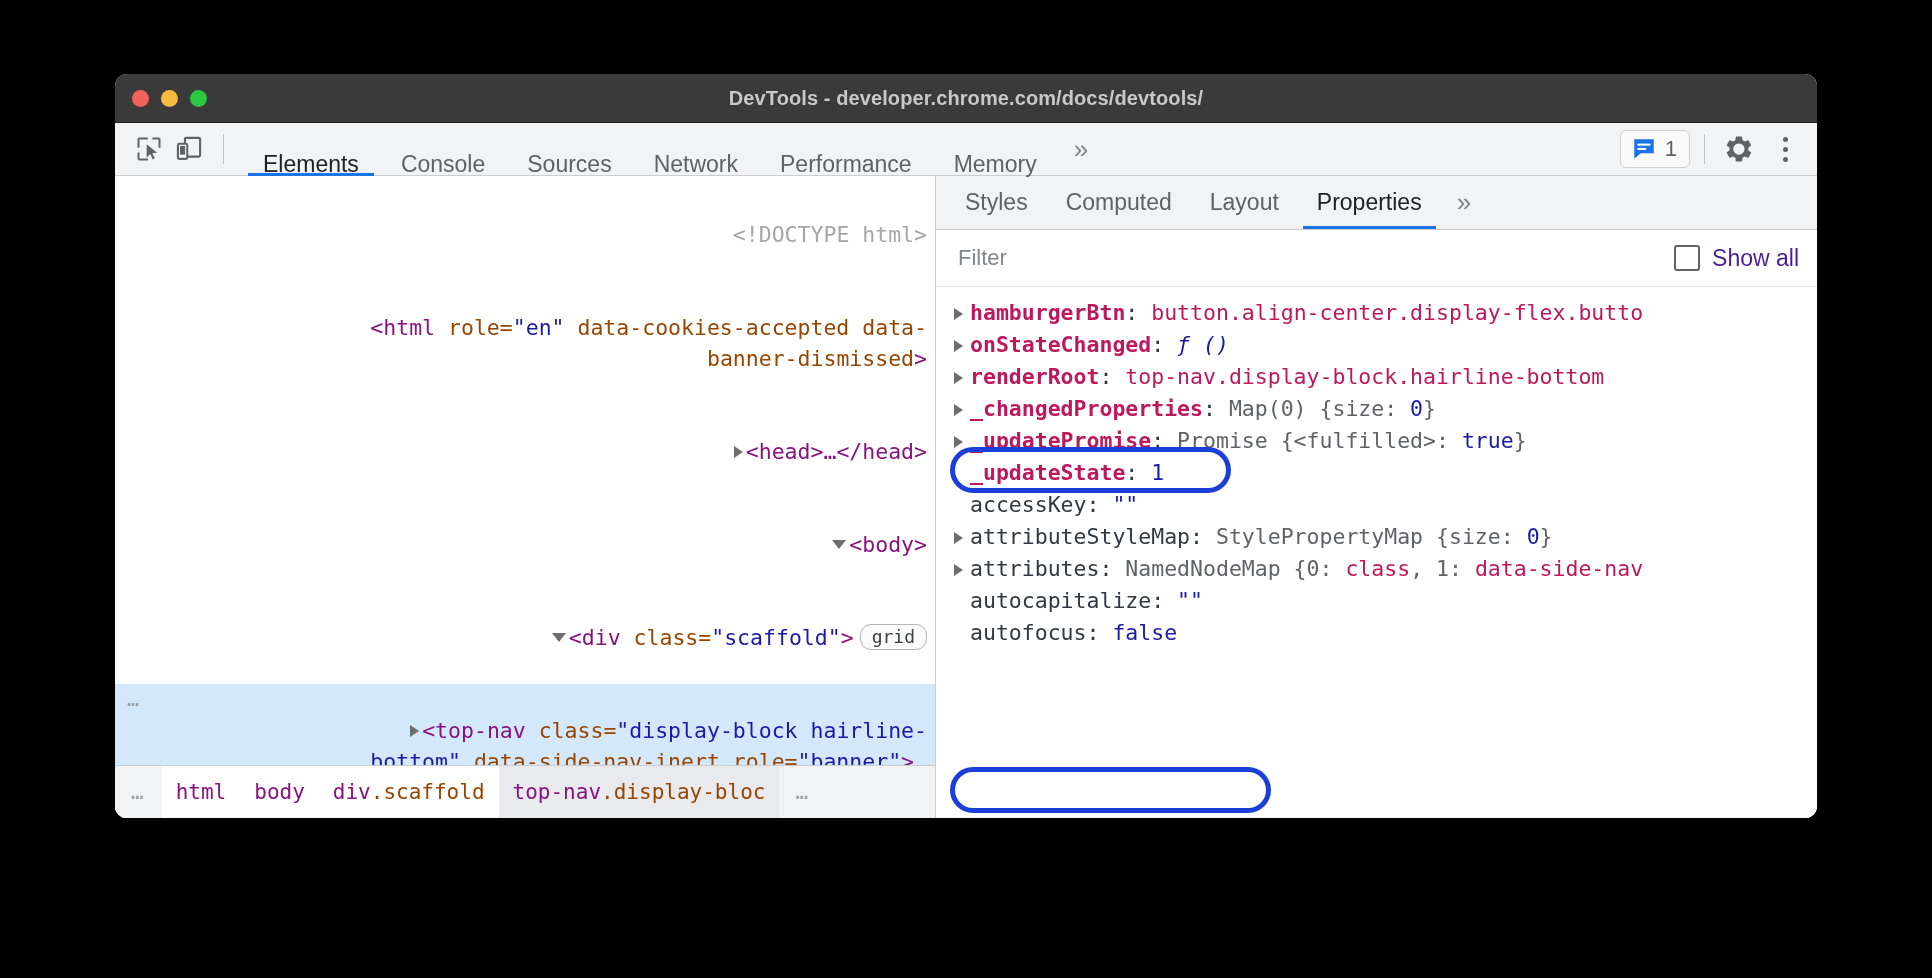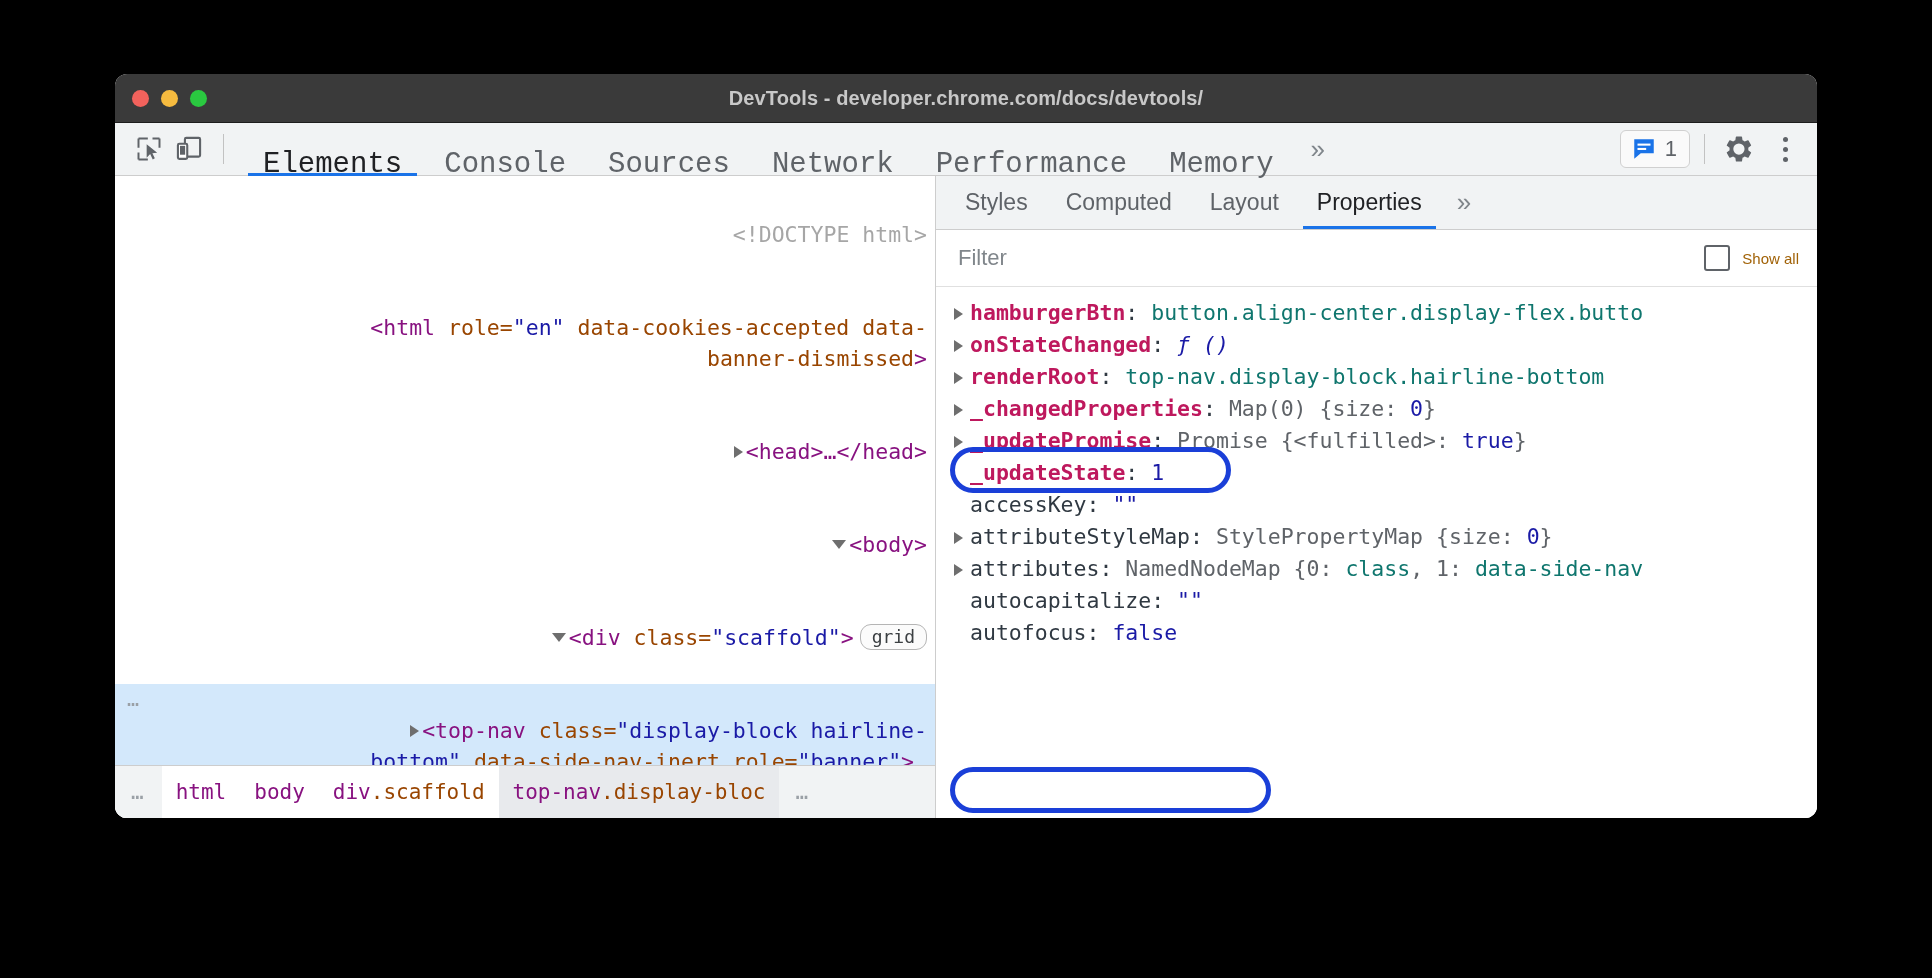--- a/index.html
+++ b/index.html
@@ -99,26 +99,26 @@
   .panel-tabs {
     display: flex;
     align-items: stretch;
     height: 53px;
     margin-left: 4px;
   }
   .panel-tab {
     display: flex;
     align-items: center;
     padding: 0 21px;
-    font-size: 29px;
+    font-size: 23px;
     color: #5f6368;
     cursor: pointer;
     position: relative;
     white-space: nowrap;
-    font-family: Liberation Mono, monospace;
+    font-family: Liberation Sans, sans-serif;
     margin-top: 30px;
   }
   .panel-tab.active {
     color: #202124;
   }
   .panel-tab.active::after {
     content: "";
     position: absolute;
     left: 6px;
     right: 6px;
@@ -349,22 +349,22 @@
     white-space: nowrap;
   }
   .cbox {
     width: 22px;
     height: 22px;
     border: 2px solid #5f6368;
     border-radius: 3px;
     background: #fff;
   }
   .showall-label {
-    font-size: 15px;
-    color: #a16207;
+    font-size: 23px;
+    color: #4c1d95;
   }
 
   .prop-list {
     flex: 1;
     overflow: hidden;
     padding: 10px 0 0 0;
     font-family: "DejaVu Sans Mono", monospace;
     font-size: 21.5px;
     line-height: 32px;
     color: #303942;
@@ -383,21 +383,21 @@
     border-left: 9px solid #6e6e6e;
     border-top: 6px solid transparent;
     border-bottom: 6px solid transparent;
     margin: 11px 7px 0 0;
     flex: 0 0 auto;
     cursor: pointer;
   }
   .prow .noarrow { width: 16px; flex: 0 0 auto; }
   .pkey { color: #be185d; font-weight: bold; }
   .pcolon { color: #303942; }
-  .pobj { color: #0f766e; }
+  .pobj { color: #be185d; }
   .pgray { color: #5f6368; }
   .pnum { color: #1a1aa6; }
   .pbool { color: #1a1aa6; }
   .pstr { color: #1a1aa6; }
   .pfn { color: #1a1aa6; font-style: italic; }
 
   .annot {
     position: absolute;
     border: 5px solid #1a3fd8;
     border-radius: 26px;

